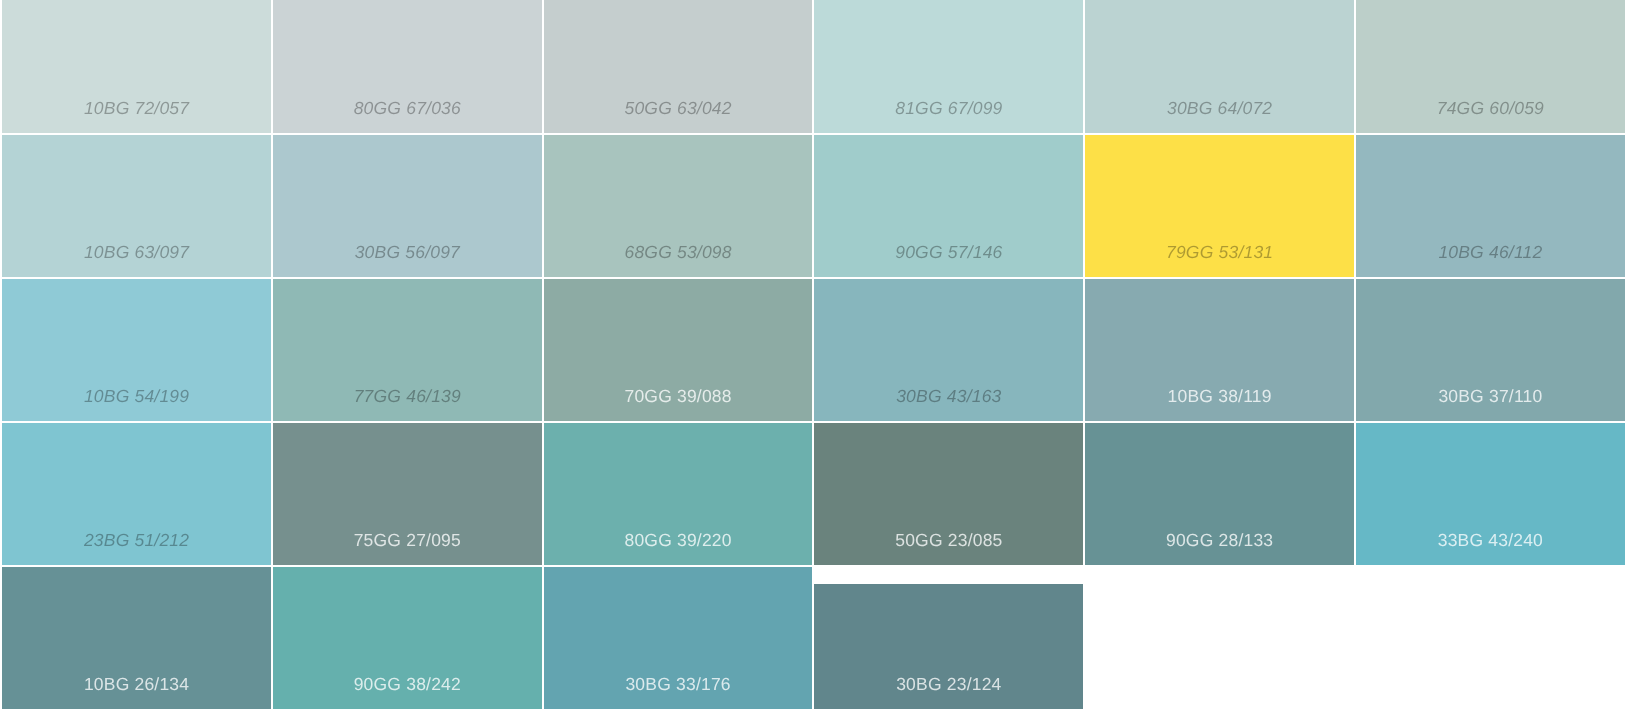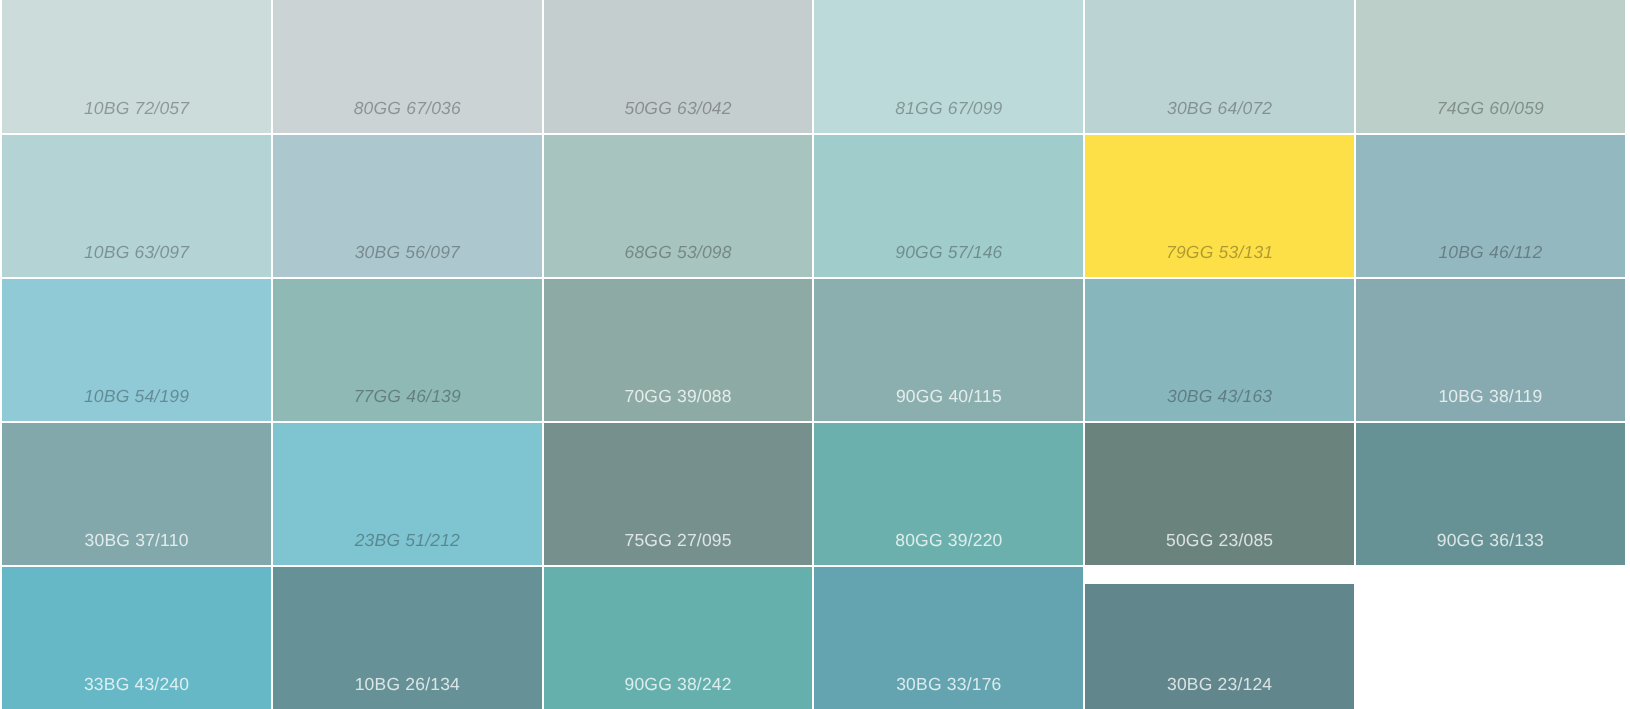--- a/index.html
+++ b/index.html
@@ -94,23 +94,20 @@
 
   <div class="swatch on-light" style="background-color: rgb(143, 202, 214);">
     <div class="swatch-label">10BG 54/199</div>
   </div>
   <div class="swatch on-light" style="background-color: rgb(143, 185, 181);">
     <div class="swatch-label">77GG 46/139</div>
   </div>
   <div class="swatch on-dark" style="background-color: rgb(141, 171, 164);">
     <div class="swatch-label">70GG 39/088</div>
   </div>
-  <div class="swatch on-dark" style="background-color: rgb(139, 175, 174);">
-    <div class="swatch-label">90GG 40/115</div>
-  </div>
   <div class="swatch on-light" style="background-color: rgb(135, 182, 189);">
     <div class="swatch-label">30BG 43/163</div>
   </div>
 
   <div class="swatch on-dark" style="background-color: rgb(135, 170, 176);">
     <div class="swatch-label">10BG 38/119</div>
   </div>
   <div class="swatch on-dark" style="background-color: rgb(130, 168, 172);">
     <div class="swatch-label">30BG 37/110</div>
   </div>
@@ -121,21 +118,21 @@
     <div class="swatch-label">75GG 27/095</div>
   </div>
   <div class="swatch on-dark" style="background-color: rgb(108, 176, 173);">
     <div class="swatch-label">80GG 39/220</div>
   </div>
   <div class="swatch on-dark" style="background-color: rgb(106, 131, 125);">
     <div class="swatch-label">50GG 23/085</div>
   </div>
 
   <div class="swatch on-dark" style="background-color: rgb(103, 146, 149);">
-    <div class="swatch-label">90GG 36/133</div>
+    <div class="swatch-label">90GG 28/133</div>
   </div>
   <div class="swatch on-dark" style="background-color: rgb(102, 184, 198);">
     <div class="swatch-label">33BG 43/240</div>
   </div>
   <div class="swatch on-dark" style="background-color: rgb(102, 145, 150);">
     <div class="swatch-label">10BG 26/134</div>
   </div>
   <div class="swatch on-dark" style="background-color: rgb(101, 176, 173);">
     <div class="swatch-label">90GG 38/242</div>
   </div>

